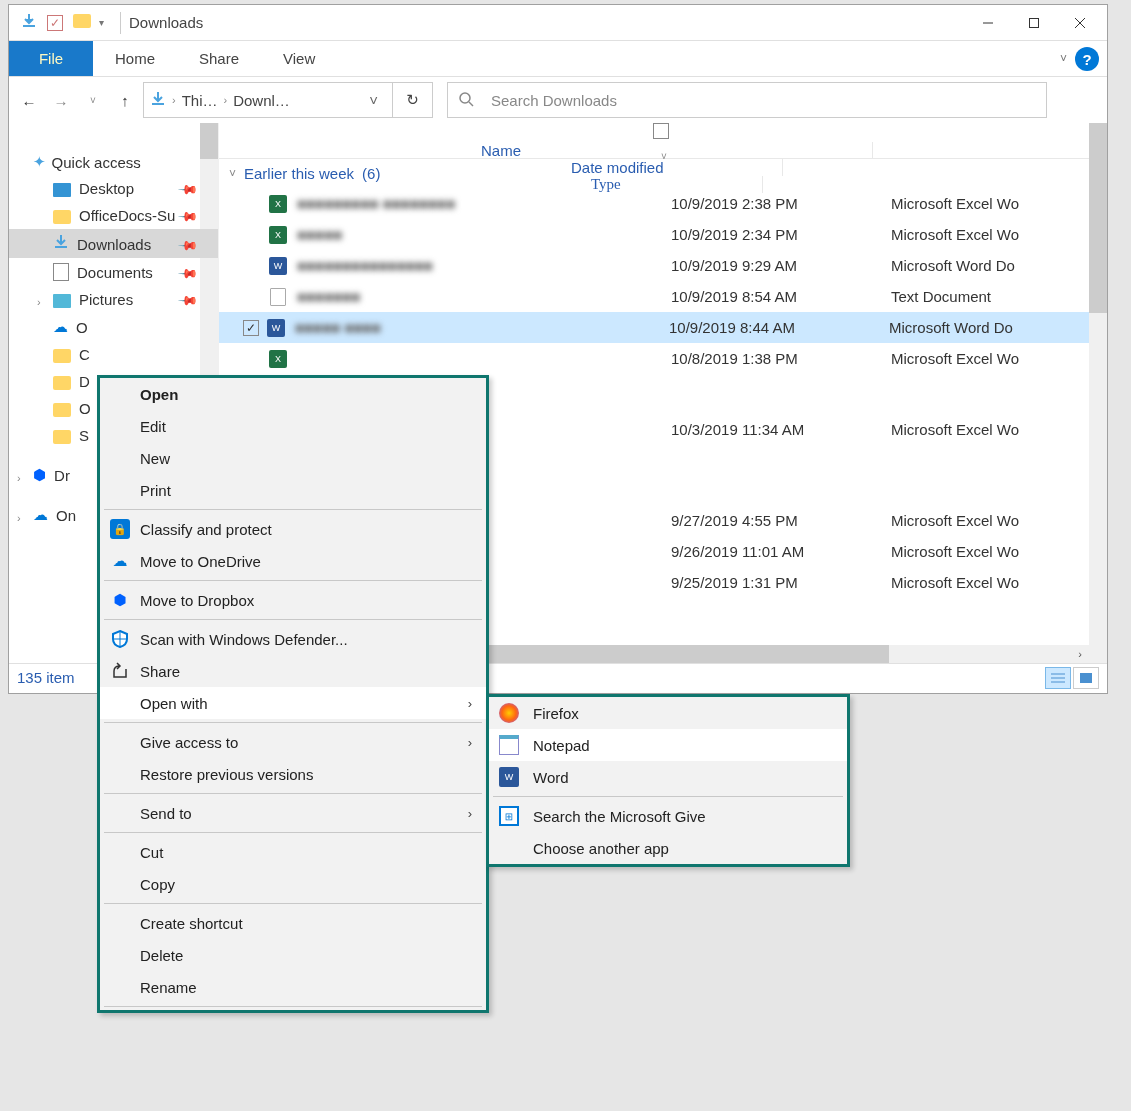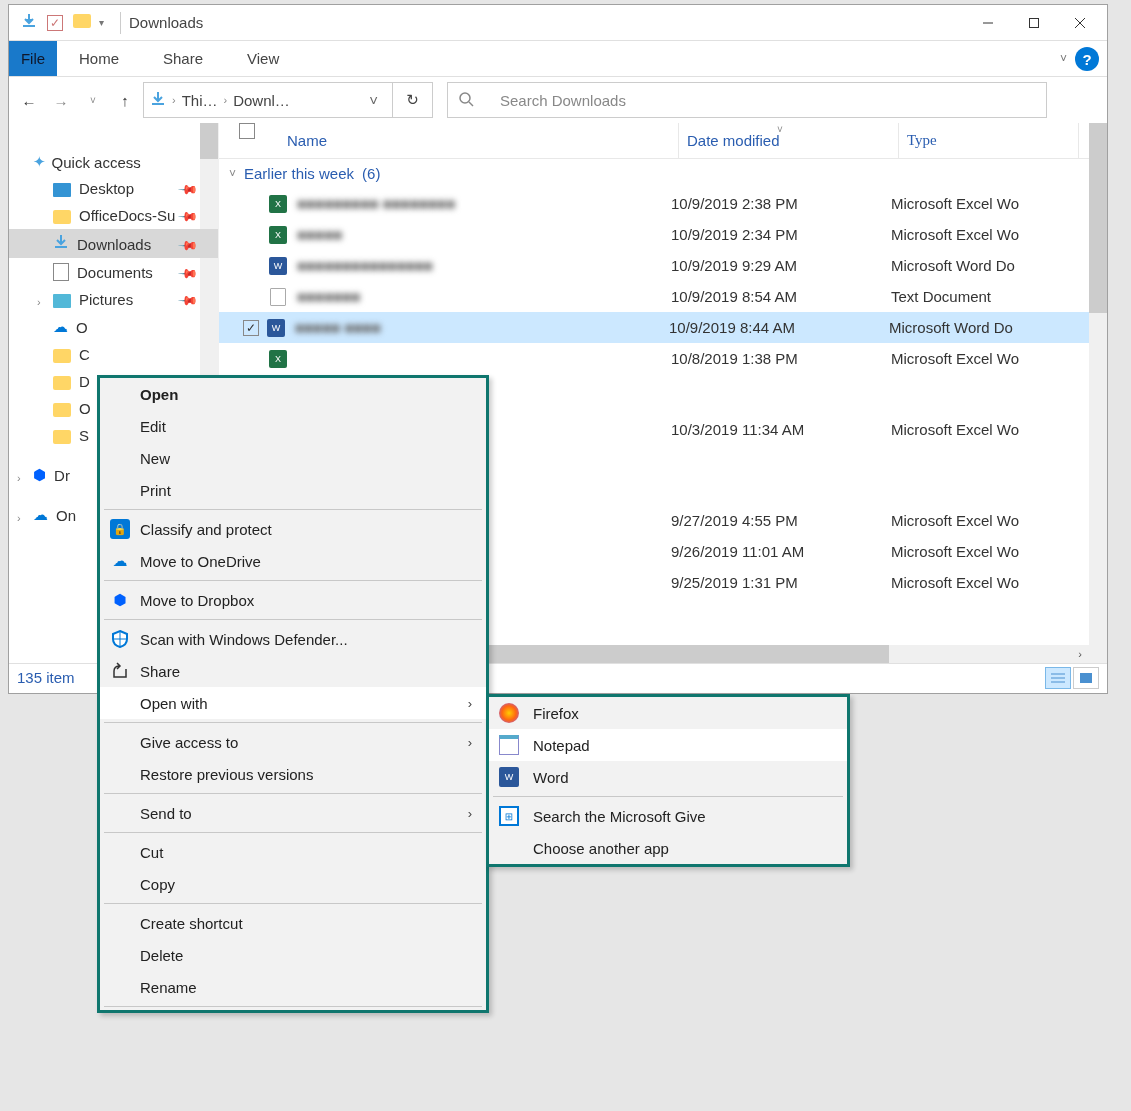--- a/index.html
+++ b/index.html
@@ -8,52 +8,52 @@
 .titlebar { height: 36px; display: flex; align-items: center; padding: 0 4px; border-bottom: 1px solid #e0e0e0; }
 .titlebar .qat { display: flex; align-items: center; gap: 10px; padding: 0 8px; }
 .titlebar .qat-dd { color: #777; font-size: 10px; margin-left: -2px; }
 .titlebar .divider { width: 1px; height: 22px; background: #ccc; margin: 0 8px; }
 .titlebar .title { color: #444; font-size: 15px; }
 .titlebar .spacer { flex: 1; }
 .win-btn { width: 46px; height: 30px; display: flex; align-items: center; justify-content: center; color: #333; }
 .win-btn svg { width: 12px; height: 12px; }
 
 .ribbon { height: 36px; display: flex; align-items: stretch; border-bottom: 1px solid #e0e0e0; }
-.ribbon .file-tab { background: #1979ca; color: #0f172a; width: 48px; display: flex; align-items: center; justify-content: center; }
+.ribbon .file-tab { background: #1979ca; color: #fef9c3; width: 84px; display: flex; align-items: center; justify-content: center; }
 .ribbon .tab { padding: 0 22px; display: flex; align-items: center; color: #444; }
 .ribbon .spacer { flex: 1; }
 .ribbon .help { width: 24px; height: 24px; border-radius: 50%; background: #0078d7; color: #fff; display: flex; align-items: center; justify-content: center; font-weight: bold; margin: 6px 8px 0 0; }
 .ribbon .chev { color: #777; align-self: center; margin-right: 8px; font-size: 12px; }
 
 .navbar { height: 46px; display: flex; align-items: center; padding: 4px 6px; gap: 4px; }
 .nav-btn { width: 28px; height: 28px; display: flex; align-items: center; justify-content: center; color: #888; }
 .nav-btn.active { color: #333; }
 .addressbar { flex: 1; height: 36px; border: 1px solid #ccc; display: flex; align-items: center; padding: 0 6px; gap: 6px; }
 .addressbar .crumb { color: #444; white-space: nowrap; }
 .addressbar .sep { color: #888; font-size: 11px; }
 .addressbar .spacer { flex: 1; }
 .addressbar .dd { color: #666; padding: 0 8px; }
 .refresh-box { width: 40px; height: 36px; border: 1px solid #ccc; border-left: none; display: flex; align-items: center; justify-content: center; color: #444; }
-.searchbox { width: 600px; height: 36px; border: 1px solid #ccc; display: flex; align-items: center; padding: 0 10px; gap: 26px; color: #888; margin-left: 10px; }
+.searchbox { width: 600px; height: 36px; border: 1px solid #ccc; display: flex; align-items: center; padding: 0 10px; gap: 17px; color: #888; margin-left: 10px; }
 .searchbox .mag { color: #888; }
 
 .body { display: flex; height: 540px; }
 .nav-pane { width: 210px; border-right: 1px solid #f0f0f0; position: relative; padding-top: 26px; }
 .nav-scroll-track { background: #f0f0f0; width: 18px; position: absolute; right: 0; top: 0; bottom: 0; }
 .nav-scroll-thumb { background: #ccc; width: 18px; height: 36px; position: absolute; right: 0; top: 0; }
 .nav-group-header { display: flex; align-items: center; gap: 6px; padding: 4px 8px 4px 24px; color: #333; }
 .nav-item { display: flex; align-items: flex-end; gap: 8px; padding: 5px 8px 5px 44px; color: #333; position: relative; white-space: nowrap; overflow: hidden; }
 .nav-item.selected { background: #d8d8d8; }
 .nav-item .pin { position: absolute; right: 22px; color: #777; font-size: 13px; transform: rotate(45deg); }
 .nav-item .chev-left { position: absolute; left: 28px; color: #888; font-size: 11px; }
 
 .content { flex: 1; position: relative; }
 .content-scroll-track { background: #f0f0f0; width: 18px; position: absolute; right: 0; top: 0; bottom: 0; }
 .content-scroll-thumb { background: #ccc; width: 18px; height: 190px; position: absolute; right: 0; top: 0; }
-.columns { height: 36px; display: flex; align-items: flex-start; border-bottom: 1px solid #e8e8e8; color: #2a5db0; padding-left: 20px; }
+.columns { height: 36px; display: flex; align-items: center; border-bottom: 1px solid #e8e8e8; color: #2a5db0; padding-left: 20px; flex-direction: column; }
 .columns .chk { width: 40px; }
 .columns .chk-box { width: 16px; height: 16px; border: 1px solid #888; display: inline-block; }
 .columns .col { border-right: 1px solid #e8e8e8; height: 100%; display: flex; align-items: center; padding-left: 8px; }
 .col-name { width: 400px; }
 .col-date { width: 220px; }
 .col-type { width: 180px; font-family: Liberation Serif, serif; }
 
 .group-header { display: flex; align-items: center; gap: 8px; padding: 6px 10px; color: #2a5db0; }
 .group-header .chev { color: #888; font-size: 12px; }
 .group-header .count { color: #2a5db0; }

